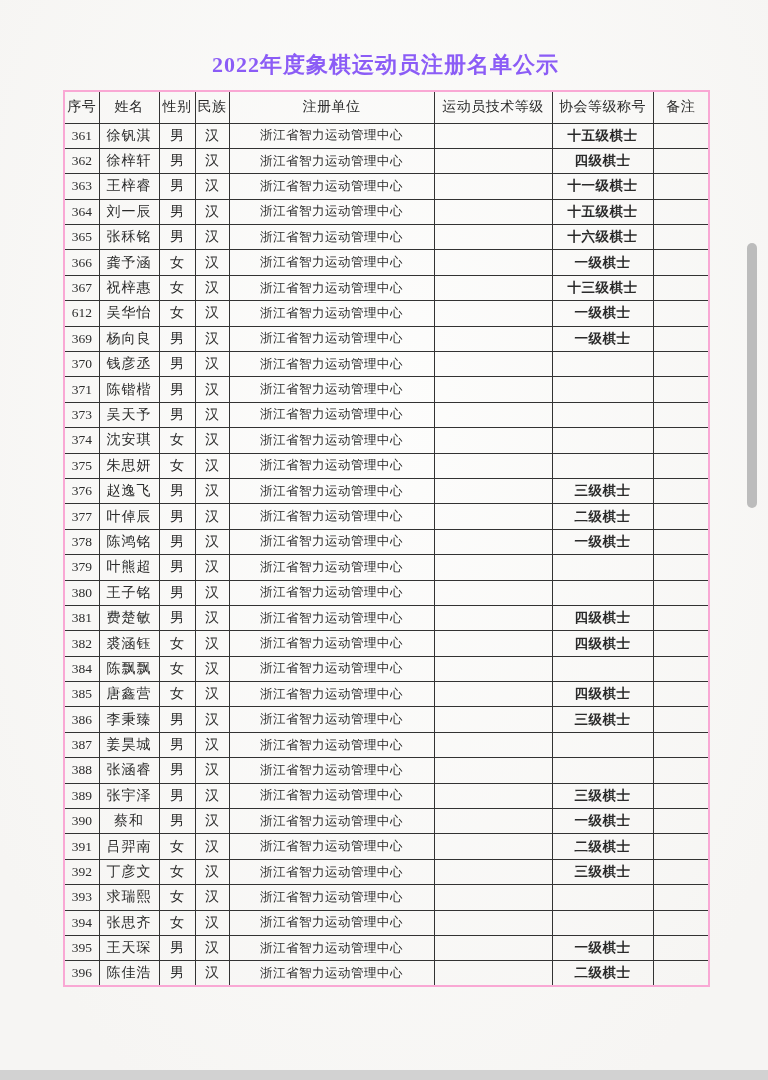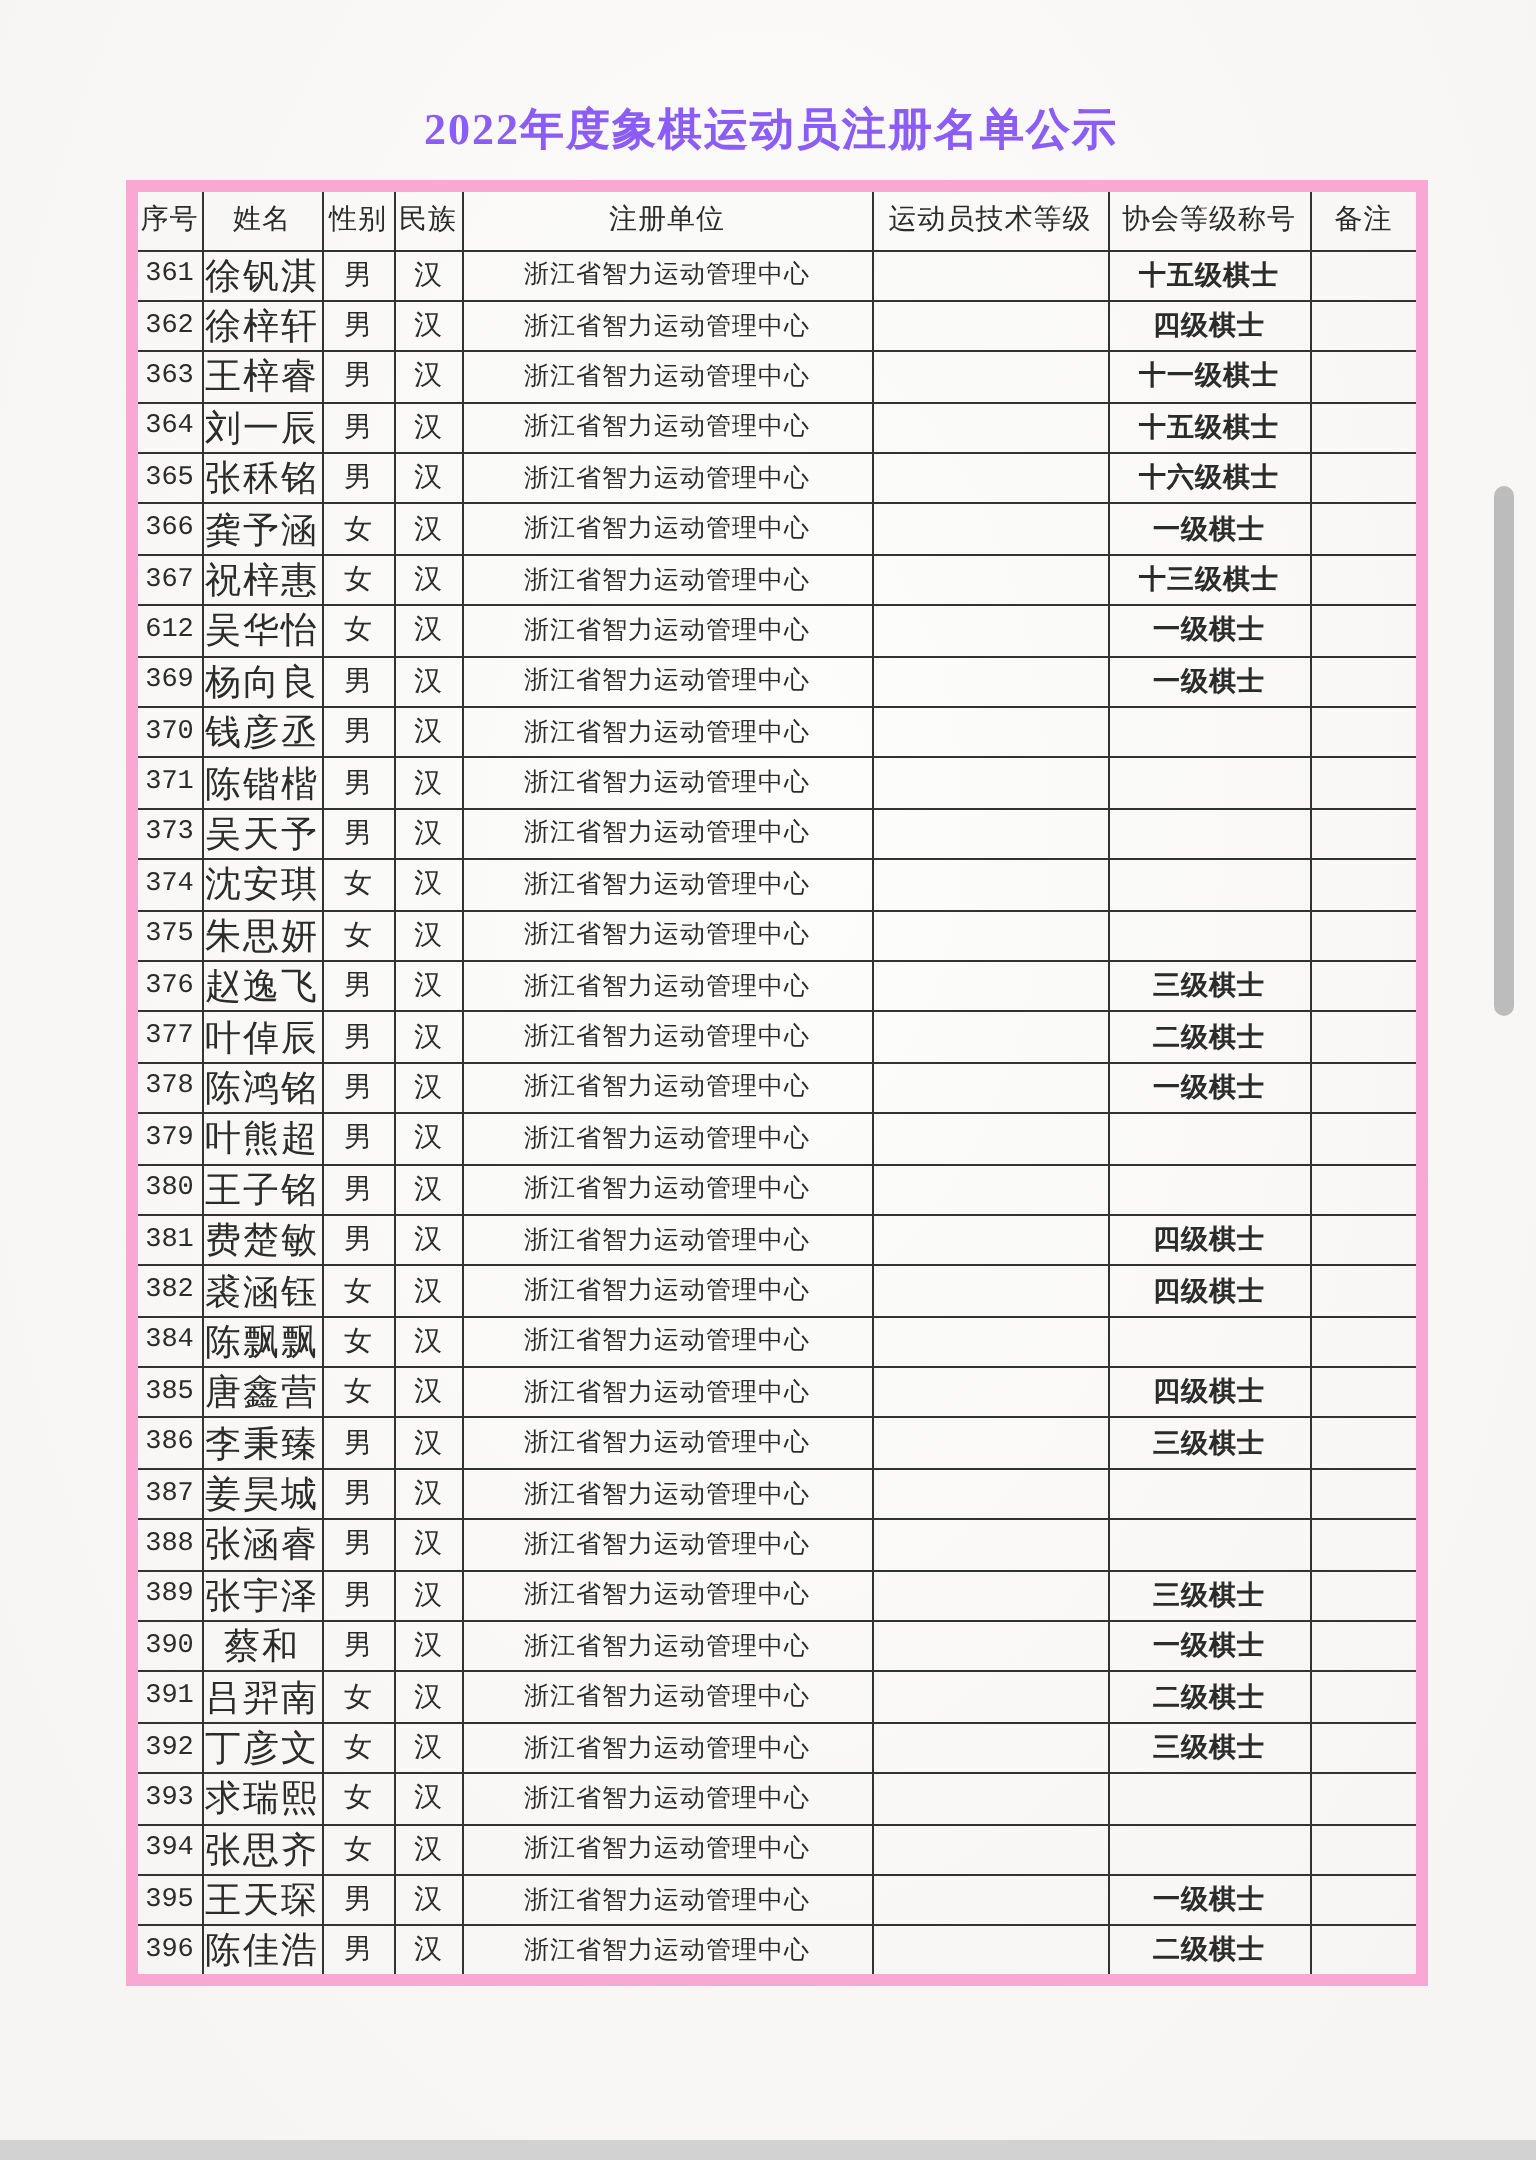--- a/index.html
+++ b/index.html
@@ -35,30 +35,30 @@
     background:transparent;
   }
   table.roster th, table.roster td{
     border:1px solid var(--table-border);
     text-align:center;
     vertical-align:middle;
     overflow:hidden;
     white-space:nowrap;
     color:var(--text);
   }
-  table.roster{border:6px solid #f9a8d4;}
+  table.roster{border:2px solid #f9a8d4;}
   thead tr{height:32px;}
   thead th{
     font-weight:normal;
     font-size:14px;
     letter-spacing:0.5px;
   }
   tbody tr{height:25.4px;}
-  td.col0{font-size:13.5px;font-family:Liberation Mono, monospace;}
-  td.col1{font-size:18px;letter-spacing:1px;}
+  td.col0{font-size:13.5px;}
+  td.col1{font-size:14px;letter-spacing:1px;}
   td.col2, td.col3{font-size:14px;}
   td.col4{font-size:12.5px;letter-spacing:0.5px;}
   td.col5{font-size:13px;}
   td.col6{font-size:13.5px;letter-spacing:0.5px;font-weight:bold;}
   td.col7{font-size:13px;}
   .scrollbar-thumb{
     position:absolute;
     right:11px; top:243px;
     width:10px; height:265px;
     background:var(--scrollbar);

